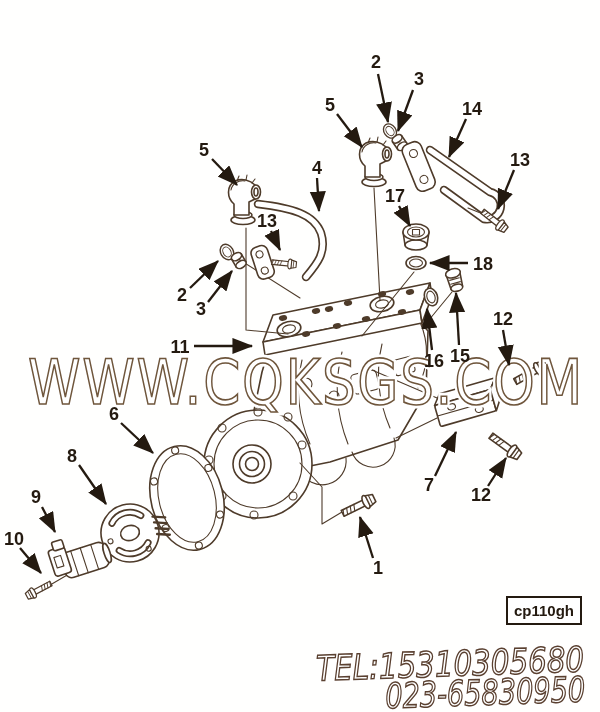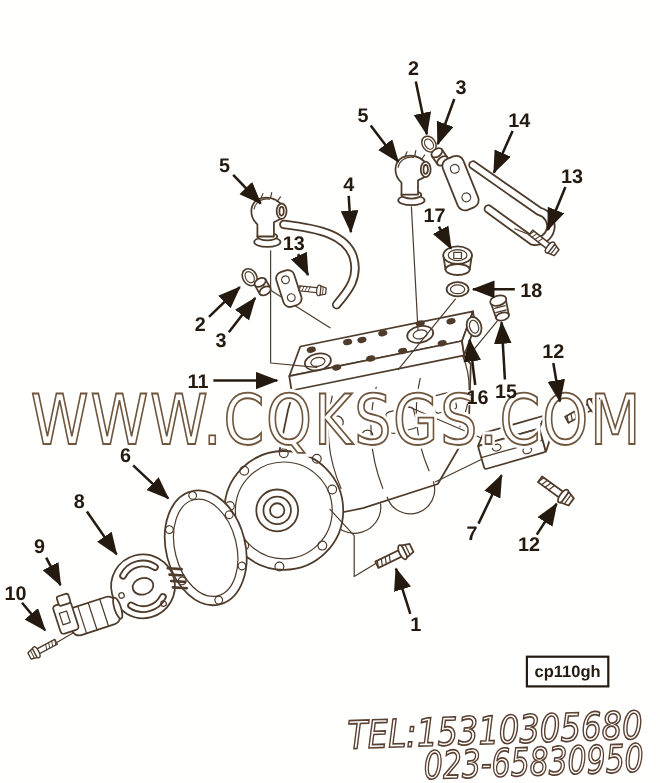--- a/index.html
+++ b/index.html
@@ -18,21 +18,21 @@
   .tube{stroke:var(--ink);fill:none;stroke-width:8.5;stroke-linecap:round;}
   .tubein{stroke:#ffffff;fill:none;stroke-width:5.2;stroke-linecap:round;}
   .callout-num{font:bold 18px "Liberation Sans",sans-serif;fill:var(--label);text-anchor:middle;}
   .callout-arrow{stroke:var(--label);stroke-width:2.3;fill:none;}
   .wm-halo{fill:none;stroke:#ffffff;stroke-width:7;}
   .wm-line{fill:none;stroke:var(--wm);stroke-width:1.7;}
   .ph-halo{fill:none;stroke:#ffffff;stroke-width:5;}
   .ph-line{fill:none;stroke:#5a4030;stroke-width:1.5;}
   .wm-text{font-family:"DejaVu Sans",sans-serif;font-size:63px;letter-spacing:2px;}
   .ph-text{font-family:"DejaVu Sans",sans-serif;font-size:35px;font-style:italic;}
-  .code-box{position:absolute;left:478px;top:596px;width:72px;height:25px;
+  .code-box{position:absolute;left:506px;top:596px;width:72px;height:25px;
     border:2px solid var(--label);display:flex;align-items:center;justify-content:center;
     font:bold 15px "Liberation Sans",sans-serif;color:var(--label);background:#fff;}
 </style>
 </head>
 <body>
 
 <div class="stage">
 <svg width="600" height="712" viewBox="0 0 600 712">
   <defs>
     <marker id="arrowhead" markerWidth="10" markerHeight="8" refX="8.5" refY="3.5" orient="auto">

